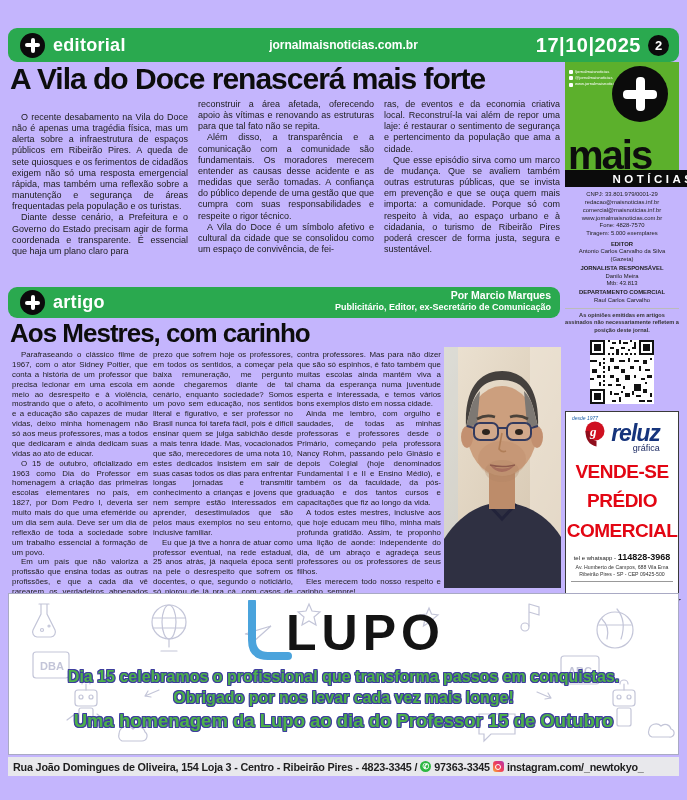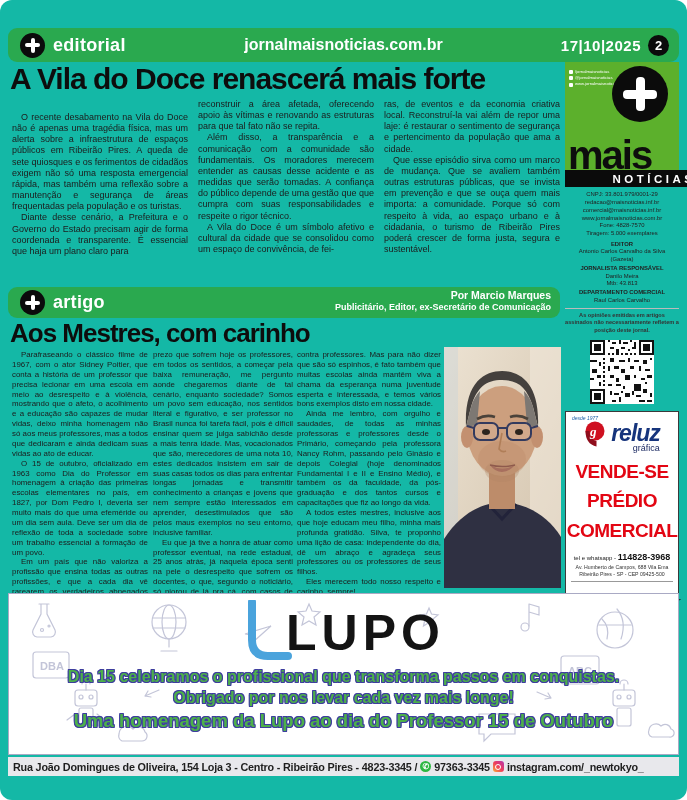--- a/index.html
+++ b/index.html
@@ -1,30 +1,30 @@
 <!DOCTYPE html>
 <html><head>
 <meta charset="utf-8">
 <style>
   html,body{margin:0;padding:0;background:#fff;}
-  .page{position:relative;width:687px;height:800px;background:#14b8a6;overflow:hidden;
-        font-family:"Liberation Sans",sans-serif;color:#161616;border-radius:12px;}
+  .page{position:relative;width:687px;height:800px;background:#c4b5fd;overflow:hidden;
+        font-family:"Liberation Sans",sans-serif;color:#161616;}
   
   .bar{position:absolute;background:#2aa94f;border-radius:9px;display:flex;align-items:center;}
   .bar-header{left:8px;top:28px;width:671px;height:34px;}
   .bar-artigo{left:8px;top:287px;width:552px;height:31px;}
   .plus-circle{position:relative;width:25px;height:25px;border-radius:50%;background:#0b0b0b;
                flex:0 0 auto;margin:0 8px 0 12px;}
   .plus-circle i{position:absolute;background:#fff;border-radius:3px;}
   .plus-circle i.h{width:15px;height:4px;left:5px;top:10.5px;}
   .plus-circle i.v{width:4px;height:15px;left:10.5px;top:5px;}
   .bar-label{color:#fff;font-weight:bold;font-size:18px;letter-spacing:.3px;}
-  .bar-site{position:absolute;left:0;right:0;text-align:center;color:#fff;font-weight:bold;font-size:16px;}
+  .bar-site{position:absolute;left:0;right:0;text-align:center;color:#fff;font-weight:bold;font-size:12px;}
   .bar-right{position:absolute;right:10px;display:flex;align-items:center;gap:7px;}
-  .bar-date{color:#fff;font-weight:bold;font-size:15px;letter-spacing:.5px;}
+  .bar-date{color:#fff;font-weight:bold;font-size:20px;letter-spacing:.5px;}
   .page-num{width:21px;height:21px;border-radius:50%;background:#0b0b0b;color:#fff;font-weight:bold;
             font-size:13px;display:flex;align-items:center;justify-content:center;}
   .byline-block{position:absolute;right:9px;top:2px;text-align:right;color:#fff;line-height:1.25;}
   .byline-name{font-weight:bold;font-size:10.5px;}
   .byline-role{font-weight:bold;font-size:9px;}
   
   .headline{position:absolute;left:10px;font-weight:bold;color:#0d0d0d;letter-spacing:-1px;white-space:nowrap;}
   .headline-1{top:62px;font-size:30px;}
   .headline-2{top:318px;font-size:26px;}
   
@@ -143,21 +143,21 @@
     <p class="ind">O 15 de outubro, oficializado em 1963 como Dia do Professor em homenagem à criação das primeiras escolas elementares no país, em 1827, por Dom Pedro I, deveria ser muito mais do que uma efeméride ou um dia sem aula. Deve ser um dia de reflexão de toda a sociedade sobre um trabalho essencial à formação de um povo.</p>
     <p class="ind">Em um país que não valoriza a profissão que ensina todas as outras profissões, e que a cada dia vê rarearem os verdadeiros abnegados que ainda desejam militar no magistério, dado o des-</p>
   </div>
   <div class="col acol" style="left:153px;width:140px;">
     <p>prezo que sofrem hoje os professores, em todos os sentidos, a começar pela baixa remuneração, me pergunto aonde chegaremos diante de tal cenário, enquanto sociedade? Somos um povo sem educação, nos sentidos literal e figurativo, e ser professor no Brasil nunca foi tarefa fácil, pois é difícil ensinar quem se julga sabichão desde a mais tenra idade. Mas, vocacionados que são, merecedores de uma nota 10, estes dedicados insistem em sair de suas casas todos os dias para enfrentar longas jornadas e transmitir conhecimento a crianças e jovens que nem sempre estão interessados em aprender, desestimulados que são pelos maus exemplos no seu entorno, inclusive familiar.</p>
     <p class="ind">Eu que já tive a honra de atuar como professor eventual, na rede estadual, 25 anos atrás, já naquela época senti na pele o desrespeito que sofrem os docentes, o que, segundo o noticiário, só piorou de lá pra cá, com casos de violência explícita de alunos e pais</p>
   </div>
   <div class="col acol" style="left:297px;width:144px;">
     <p>contra professores. Mas para não dizer que são só espinhos, é fato também que muitas escolas ainda mantêm viva a chama da esperança numa juventude esperta e interessada, e temos vários bons exemplos disto em nossa cidade.</p>
     <p class="ind">Ainda me lembro, com orgulho e saudades, de todas as minhas professoras e professores desde o Primário, começando pela professora Nancy Rohm, passando pelo Ginásio e depois Colegial (hoje denominados Fundamental I e II e Ensino Médio), e também os da faculdade, da pós-graduação e dos tantos cursos e capacitações que fiz ao longo da vida.</p>
-    <p class="ind">A todos estes mestres, inclusive aos que hoje educam meu filho, minha mais profunda gratidão. Silva, te proponho uma lição de casa: independente do dia, dê um abraço e agradeça seus professores ou os professores de seus filhos.</p>
+    <p class="ind">A todos estes mestres, inclusive aos que hoje educam meu filho, minha mais profunda gratidão. Assim, te proponho uma lição de aonde: independente do dia, dê um abraço e agradeça seus professores ou os professores de seus filhos.</p>
     <p class="ind">Eles merecem todo nosso respeito e carinho, sempre!</p>
   </div>
 
   <div class="photo">
     <svg width="117" height="241" viewBox="0 0 117 241">
       <defs>
         <linearGradient id="bgG" x1="0" y1="0" x2="1" y2="1">
           <stop offset="0" stop-color="#ece2d2"></stop>
             <stop offset="1" stop-color="#d2c2ab"></stop>
         </linearGradient>

